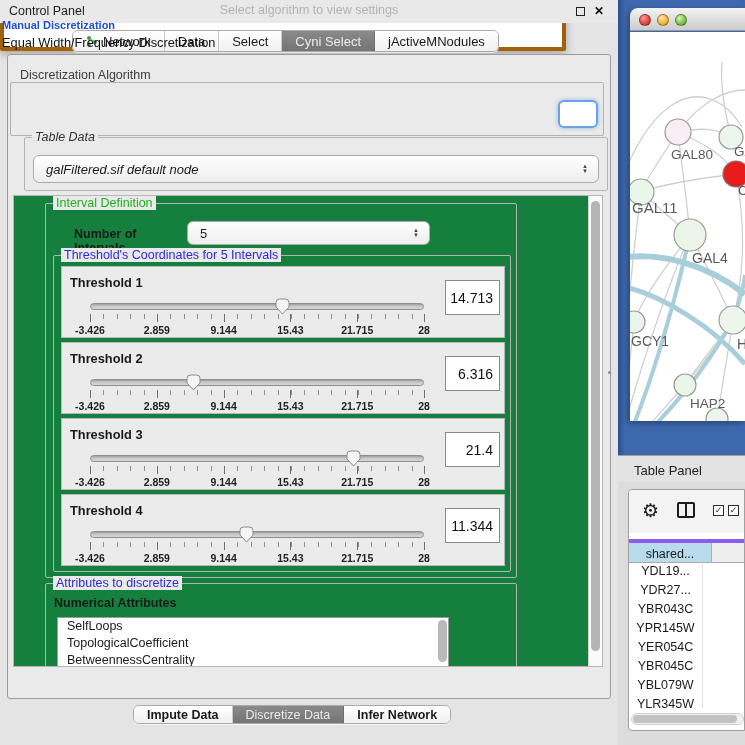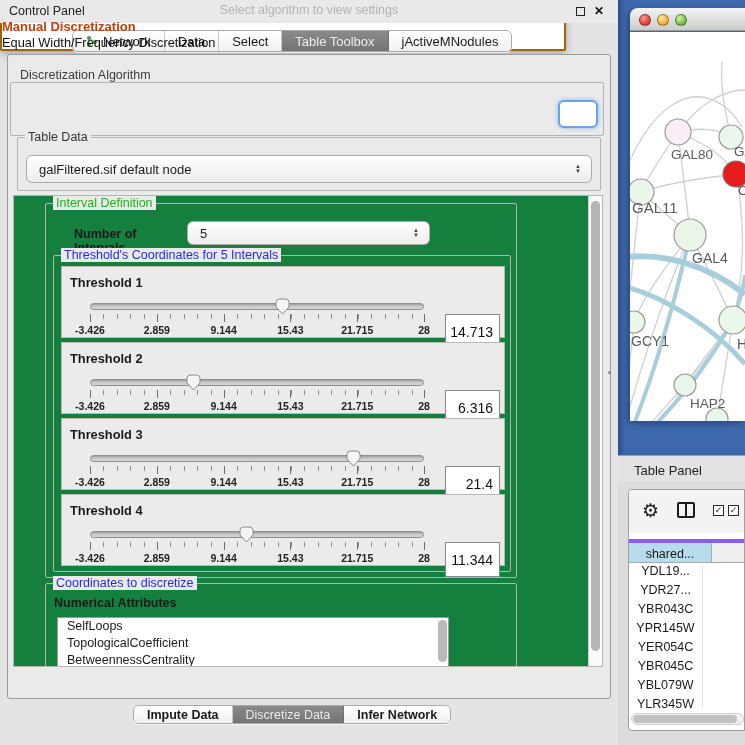--- a/index.html
+++ b/index.html
@@ -33,35 +33,35 @@
   .gtitle.blue  { color:#2b2bd4; }
   .gtitle.dark  { color:#333; }
 
   
   #algo-title { left:20px; top:68px; font-size:12.5px; color:#3c3c3c; }
   #algo-group { left:10px; top:82px; width:594px; height:54px; }
   #focus-ring { left:558px; top:100px; width:40px; height:28px; background:#fff; border:2px solid #6ba3e2;
                 border-radius:6px; box-shadow:0 0 4px #86b6ec; }
 
   
-  #popup { left:12px; top:83px; width:566px; height:51px; background:#ffffff; border:2px solid #a16207;
+  #popup { left:12px; top:83px; width:566px; height:51px; background:#ffffff; border:4px solid #a16207;
            border-radius:0 0 2px 2px; box-shadow:0 3px 8px rgba(0,0,0,.28); z-index:20; }
   #popup .hint { position:absolute; left:0; right:0; top:3px; text-align:center; color:#b4b4b4; font-size:12.5px; }
-  #popup .it1 { position:absolute; left:2px; top:19px; font-size:13px; font-weight:bold; color:#c2410c; }
+  #popup .it1 { position:absolute; left:2px; top:19px; font-size:11px; font-weight:bold; color:#1d4ed8; }
   #popup .it2 { position:absolute; left:2px; top:35px; font-size:12.8px; color:#111; }
 
   
   .combo { position:absolute; background:linear-gradient(#ffffff,#ededed); border:1px solid #ababab;
            border-radius:6px; font-size:13px; display:flex; align-items:center;
            box-shadow:inset 0 1px 0 #fff; }
   .combo .val { padding-left:12px; flex:1; }
   .combo .arr { width:14px; display:flex; flex-direction:column; align-items:center; margin-right:6px; }
   .combo .arr span { font-size:6px; line-height:5px; color:#444; }
 
-  #tabledata-group { left:17px; top:137px; width:584px; height:54px; }
+  #tabledata-group { left:24px; top:137px; width:584px; height:54px;font-style:italic; }
 
   
   #scrollpane { left:13px; top:195px; width:590px; height:472px; border:1px solid #b6b6b6; background:#15803d; overflow:hidden; }
   #vscroll { position:absolute; right:0; top:0; width:14px; height:470px; background:#fafafa; border-left:1px solid #d4d4d4; }
   #vscroll .thumb { position:absolute; left:2px; top:5px; width:9px; height:450px; background:#b5b5b5; border-radius:5px; }
 
   #interval-group { left:31px; top:7px; width:472px; height:375px; }
   #noi-label { position:absolute; left:28px; top:23px; width:110px; font-size:12.5px; font-weight:bold; text-align:left; }
   #noi-combo { left:141px; top:17px; width:243px; height:24px; }
   #thr-group { left:7px; top:51px; width:458px; height:317px; }
@@ -70,21 +70,21 @@
   .thr-label { position:absolute; left:8px; top:8px; font-size:12.8px; font-weight:bold; }
   .slider-area { position:absolute; left:28px; top:33px; width:334px; height:36px; }
   .track { position:absolute; left:0; top:3px; width:334px; height:7px; border-radius:4px;
            background:linear-gradient(#9e9e9e,#c9c9c9 45%,#d6d6d6); border:1px solid #8f8f8f; }
   .thumb-svg { position:absolute; top:-2px; width:15px; height:17px; margin-left:-7.5px; z-index:3; }
   .ticks { position:absolute; left:0; top:14px; width:334px; height:9px;
            background-image:repeating-linear-gradient(to right,#8f8f8f 0 1px,transparent 1px 4%);
            background-size:calc(100% + 1px) 5px; background-repeat:no-repeat; }
   .majortick { position:absolute; top:14px; width:1px; height:8px; background:#6f6f6f; }
   .ticklabel { position:absolute; top:24px; transform:translateX(-50%); font-size:10.5px; font-weight:bold; color:#222; white-space:nowrap; }
-  .val-box { position:absolute; left:383px; top:47px; width:55px; height:35px; background:#ffffff; border:1px solid #8a8a8a;
+  .val-box { position:absolute; left:383px; top:13px; width:55px; height:35px; background:#ffffff; border:1px solid #8a8a8a;
              font-size:14px; color:#111; display:flex; align-items:center; justify-content:flex-end; padding-right:6px; }
 
   #attr-group { left:31px; top:387px; width:472px; height:120px; }
   #attr-heading { position:absolute; left:8px; top:12px; font-size:12.5px; font-weight:bold; }
   #attr-list { position:absolute; left:11px; top:33px; width:392px; height:80px; background:#ffffff; border:1px solid #9c9c9c; overflow:hidden; }
   #attr-list .item { padding:1px 0 1px 9px; font-size:12.5px; height:17px; }
   #attr-scroll { position:absolute; right:1px; top:2px; width:9px; height:42px; background:#b9b9b9; border-radius:5px; }
 
   
   #right-top { left:618px; top:0; width:127px; height:455px; background:linear-gradient(90deg,#2d4f8c 0,#3e68ae 7px,#3e68ae 100%); }
@@ -144,21 +144,21 @@
       </svg>
       <span>Network</span>
     </div>
     <div class="seg">
         <span>Data</span>
       </div>
     <div class="seg">
         <span>Select</span>
       </div>
     <div class="seg sel">
-        <span>Table Toolbox</span>
+        <span>Cyni Select</span>
       </div>
     <div class="seg">
         <span>jActiveMNodules</span>
       </div>
   </div>
 
   <div id="main-panel" class="abs"></div>
 
   <div id="algo-title" class="abs">Discretization Algorithm</div>
   <div id="algo-group" class="group"></div>
@@ -287,21 +287,21 @@
               <span class="ticklabel" style="left:80%">21.715</span>
               <div class="majortick" style="left:100%"></div>
               <span class="ticklabel" style="left:100%">28</span>
             </div>
             <div class="val-box">11.344</div>
           </div>
       </div>
     </div>
 
     <div id="attr-group" class="group">
-      <span class="gtitle blue">Coordinates to discretize</span>
+      <span class="gtitle blue">Attributes to discretize</span>
       <div id="attr-heading">Numerical Attributes</div>
       <div id="attr-list">
         <div class="item">SelfLoops</div>
         <div class="item">TopologicalCoefficient</div>
         <div class="item">BetweennessCentrality</div>
         <div id="attr-scroll"></div>
       </div>
     </div>
 
     <div id="vscroll">

